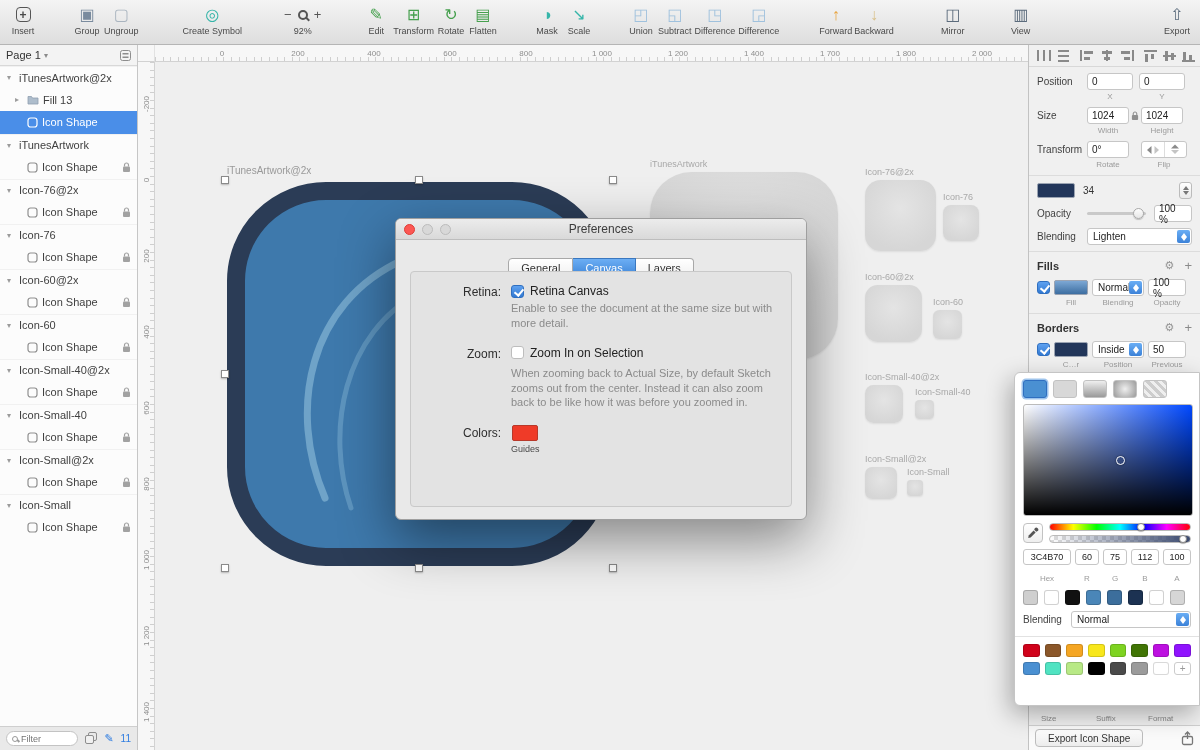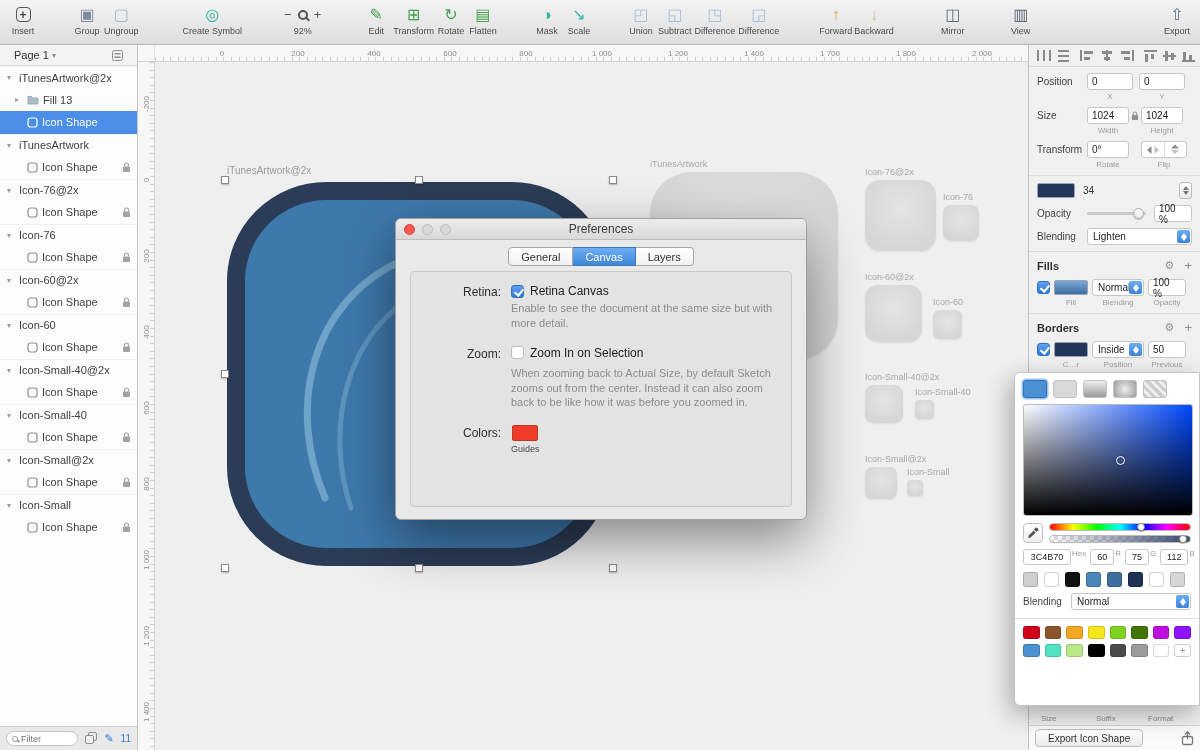--- a/index.html
+++ b/index.html
@@ -21,21 +21,21 @@
   .tb-minus,.tb-plus{font-size:13px;color:#555}
   .mag{width:10px;height:10px;border:2px solid #555;border-radius:50%;position:relative}
   .mag::after{content:"";position:absolute;width:5px;height:2px;background:#555;
     transform:rotate(45deg);right:-4px;bottom:-2px}
   .tb-item.push{margin-left:auto}
 
   
   .sidebar{position:absolute;left:0;top:45px;width:138px;bottom:0;background:#fcfcfc;
     border-right:1px solid #c6c6c6;display:flex;flex-direction:column}
   .page-bar{height:21px;flex:0 0 21px;border-bottom:1px solid #d8d8d8;background:#f3f3f3;
-    display:flex;align-items:center;padding:0 14px;font-size:11px;color:#333;gap:3px}
+    display:flex;align-items:center;padding:0 6px;font-size:11px;color:#333;gap:3px}
   .page-caret{font-size:8px;color:#8a8a8a}
   .page-panel-icon{margin-left:auto;display:flex}
   .layer-rows{flex:1;overflow:hidden}
   .layer-row{height:22.5px;display:flex;align-items:center;padding:0 6px 0 7px;
     font-size:11px;color:#3f3f3f;cursor:default}
   .layer-row.artboard{border-top:1px solid #f1f1f1}
   .tri{width:12px;flex:0 0 12px;color:#9b9b9b;font-size:8px}
   .layer-row.group,.layer-row.shape{padding-left:15px}
   .ic{display:none;margin-right:4px;align-items:center}
   .layer-row.group .ic-folder{display:inline-flex}
@@ -91,21 +91,21 @@
   
   .dialog{position:absolute;left:395px;top:218px;width:412px;height:302px;background:#e9e9e9;
     border:1px solid #9f9f9f;border-radius:6px;box-shadow:0 20px 55px rgba(0,0,0,.45);z-index:30}
   .dlg-title{height:21px;background:linear-gradient(#ececec,#d9d9d9);border-bottom:1px solid #bdbdbd;
     border-radius:5px 5px 0 0;position:relative;display:flex;align-items:center;justify-content:center;
     font-size:12px;color:#3c3c3c}
   .lights{position:absolute;left:8px;display:flex;gap:7px}
   .light{width:11px;height:11px;border-radius:50%}
   .light.red{background:#fc5753;border:1px solid #de3d37}
   .light.gray{background:#d8d8d8;border:1px solid #bcbcbc}
-  .dlg-tabs{display:flex;justify-content:center;margin-top:7px}
+  .dlg-tabs{display:flex;justify-content:center;margin-top:18px}
   .dlg-tab{height:19px;padding:0 12px;font-size:11px;display:flex;align-items:center;
     background:linear-gradient(#ffffff,#f1f1f1);border:1px solid #a8a8a8;border-left-width:0;color:#333}
   .dlg-tab:first-child{border-radius:4px 0 0 4px;border-left-width:1px}
   .dlg-tab:last-child{border-radius:0 4px 4px 0}
   .dlg-tab.active{background:linear-gradient(#6caef4,#3f86d8);border-color:#3a77bf;color:#fff}
   .dlg-body{position:absolute;left:14px;right:14px;top:52px;bottom:12px;background:#e3e3e3;
     border:1px solid #c9c9c9;border-radius:4px;padding:12px 0 0;overflow:hidden}
   .p-row{display:flex;align-items:flex-start;margin-bottom:5px}
   .p-label{width:100px;flex:0 0 100px;text-align:right;padding-right:10px;font-size:12px;color:#2e2e2e;padding-top:1px}
   .cb-line{display:flex;align-items:center;gap:6px;font-size:12px;color:#222}
@@ -201,21 +201,21 @@
   .cp-hue{position:relative;height:8px;border-radius:4px;border:1px solid #bbb;
     background:linear-gradient(to right,#f00,#ff0,#0f0,#0ff,#00f,#f0f,#f00)}
   .cp-alpha{position:relative;height:8px;border-radius:4px;border:1px solid #bbb;
     background-image:linear-gradient(to right,rgba(60,75,112,0),#3C4B70),
       linear-gradient(45deg,#ddd 25%,transparent 25% 75%,#ddd 75%),
       linear-gradient(45deg,#ddd 25%,transparent 25% 75%,#ddd 75%);
     background-size:100% 100%,8px 8px,8px 8px;background-position:0 0,0 0,4px 4px}
   .cp-knob{position:absolute;top:-1px;width:8px;height:8px;background:#fff;border:1px solid #888;
     border-radius:50%;box-shadow:0 1px 1px rgba(0,0,0,.3)}
   .cp-values{display:flex;gap:4px}
-  .cp-val{display:flex;flex-direction:row;gap:1px}
+  .cp-val{display:flex;flex-direction:column;align-items:center;gap:9px}
   .val-fld{height:16px;border:1px solid #c6c6c6;border-radius:3px;background:#fff;font-size:9px;
     color:#222;display:flex;align-items:center;justify-content:center;width:100%}
   .vw48{width:48px}.vw24{width:24px}.vw28{width:28px}
   .val-lab{font-size:8px;color:#9b9b9b}
   .cp-recents{display:flex;gap:6px;margin:7px 0 2px}
   .mini-swatch{width:15px;height:15px;border-radius:3px;border:1px solid rgba(0,0,0,.18)}
   .cp-blend{display:flex;align-items:center;margin-top:6px;gap:6px}
   .cp-blend-label{width:42px;flex:0 0 42px;font-size:10px;color:#3f3f3f}
   .cp-divider{height:1px;background:#e2e2e2;margin:8px -8px 7px}
   .palette-grid{display:grid;grid-template-columns:repeat(8,1fr);gap:5px 5px}

